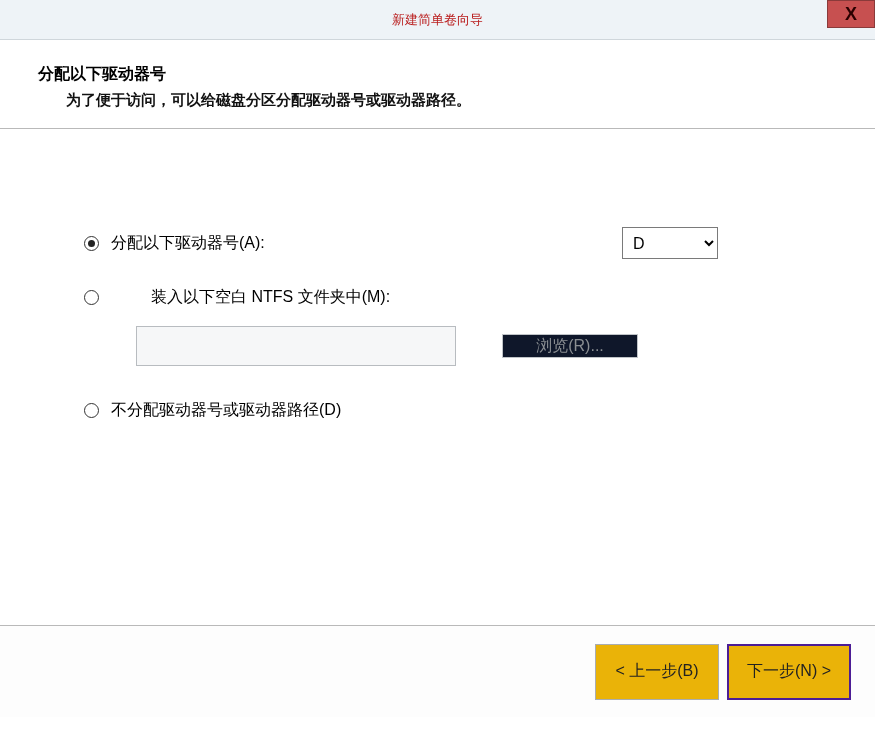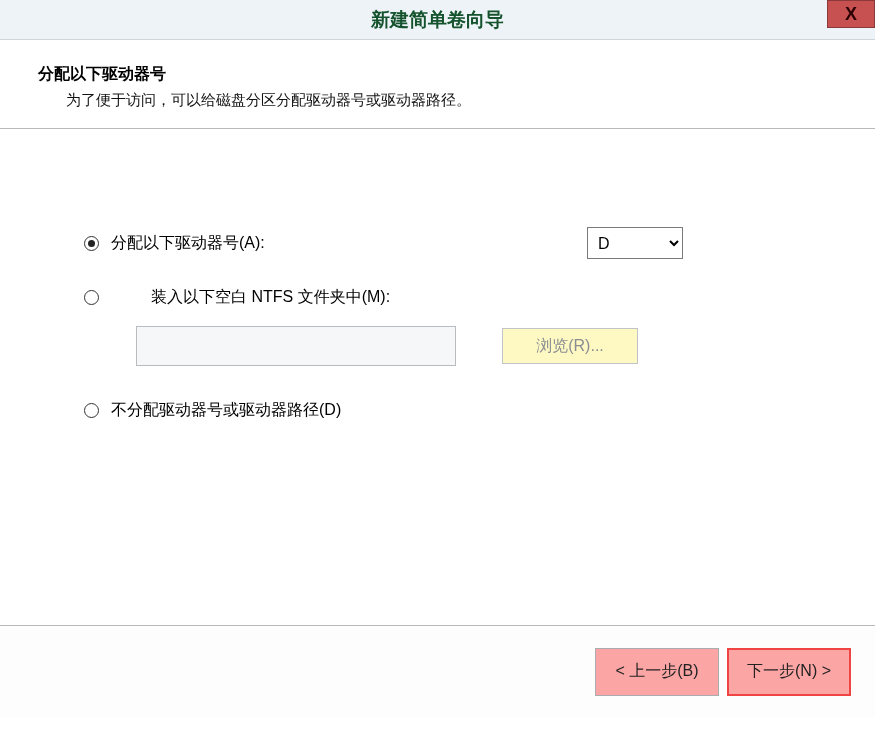--- a/index.html
+++ b/index.html
@@ -15,23 +15,22 @@
     .titlebar {
       height: 40px;
       background: #eef3f7;
       border-bottom: 1px solid #cfd6db;
       display: flex;
       align-items: center;
       justify-content: center;
       position: relative;
     }
     .titlebar .title {
-      color: #14532d;
-      font-size: 19px;
-      font-weight: bold;
+      color: #b91c1c;
+      font-size: 13px;
     }
     .close-btn {
       position: absolute;
       right: 0;
       top: 0;
       width: 48px;
       height: 28px;
       background: #c75050;
       display: flex;
       align-items: center;
@@ -46,28 +45,29 @@
     }
     .header-heading {
       font-size: 16px;
       font-weight: bold;
       margin-bottom: 6px;
     }
     .header-sub {
       font-size: 15px;
       margin-left: 28px;
       color: #111;
+      font-weight: bold;
     }
     .divider {
       border: none;
       border-top: 1px solid #b9b9b9;
       margin: 0;
     }
     .content-area {
-      padding: 98px 60px 0 84px;
+      padding: 98px 25px 0 84px;
       height: 496px;
     }
     .option-row {
       display: flex;
       align-items: center;
       margin-bottom: 28px;
     }
     .radio {
       width: 15px;
       height: 15px;
@@ -110,55 +110,55 @@
       gap: 46px;
     }
     .mount-input {
       width: 320px;
       height: 40px;
       border: 1px solid #b8bcc0;
       background: #f6f7f8;
     }
     .browse-btn {
       width: 136px;
-      height: 36px;
+      height: 24px;
       border: 1px solid #c0c4c8;
-      background: #fef9c3;
+      background: #0f172a;
       color: #8a8e92;
       font-size: 16px;
       display: flex;
       align-items: center;
       justify-content: center;
       cursor: default;
     }
     .footer {
       height: 92px;
       border-top: 1px solid #b9b9b9;
       display: flex;
       align-items: center;
       justify-content: flex-end;
       padding-right: 24px;
       gap: 8px;
       background: #fdfdfd;
     }
     .wiz-btn {
       min-width: 124px;
-      height: 48px;
+      height: 56px;
       border: 1px solid #a9adb1;
-      background: #fca5a5;
+      background: #eab308;
       color: #222;
       font-size: 16px;
       display: inline-flex;
       align-items: center;
       justify-content: center;
       padding: 0 14px;
       cursor: pointer;
     }
     .wiz-btn.default-btn {
-      border: 2px solid #ef4444;
+      border: 2px solid #4c1d95;
       text-align: center;
     }
     .cancel-gap {
       margin-left: 22px;
     }
   </style>
 </head>
 <body>
 
 <div class="titlebar">

